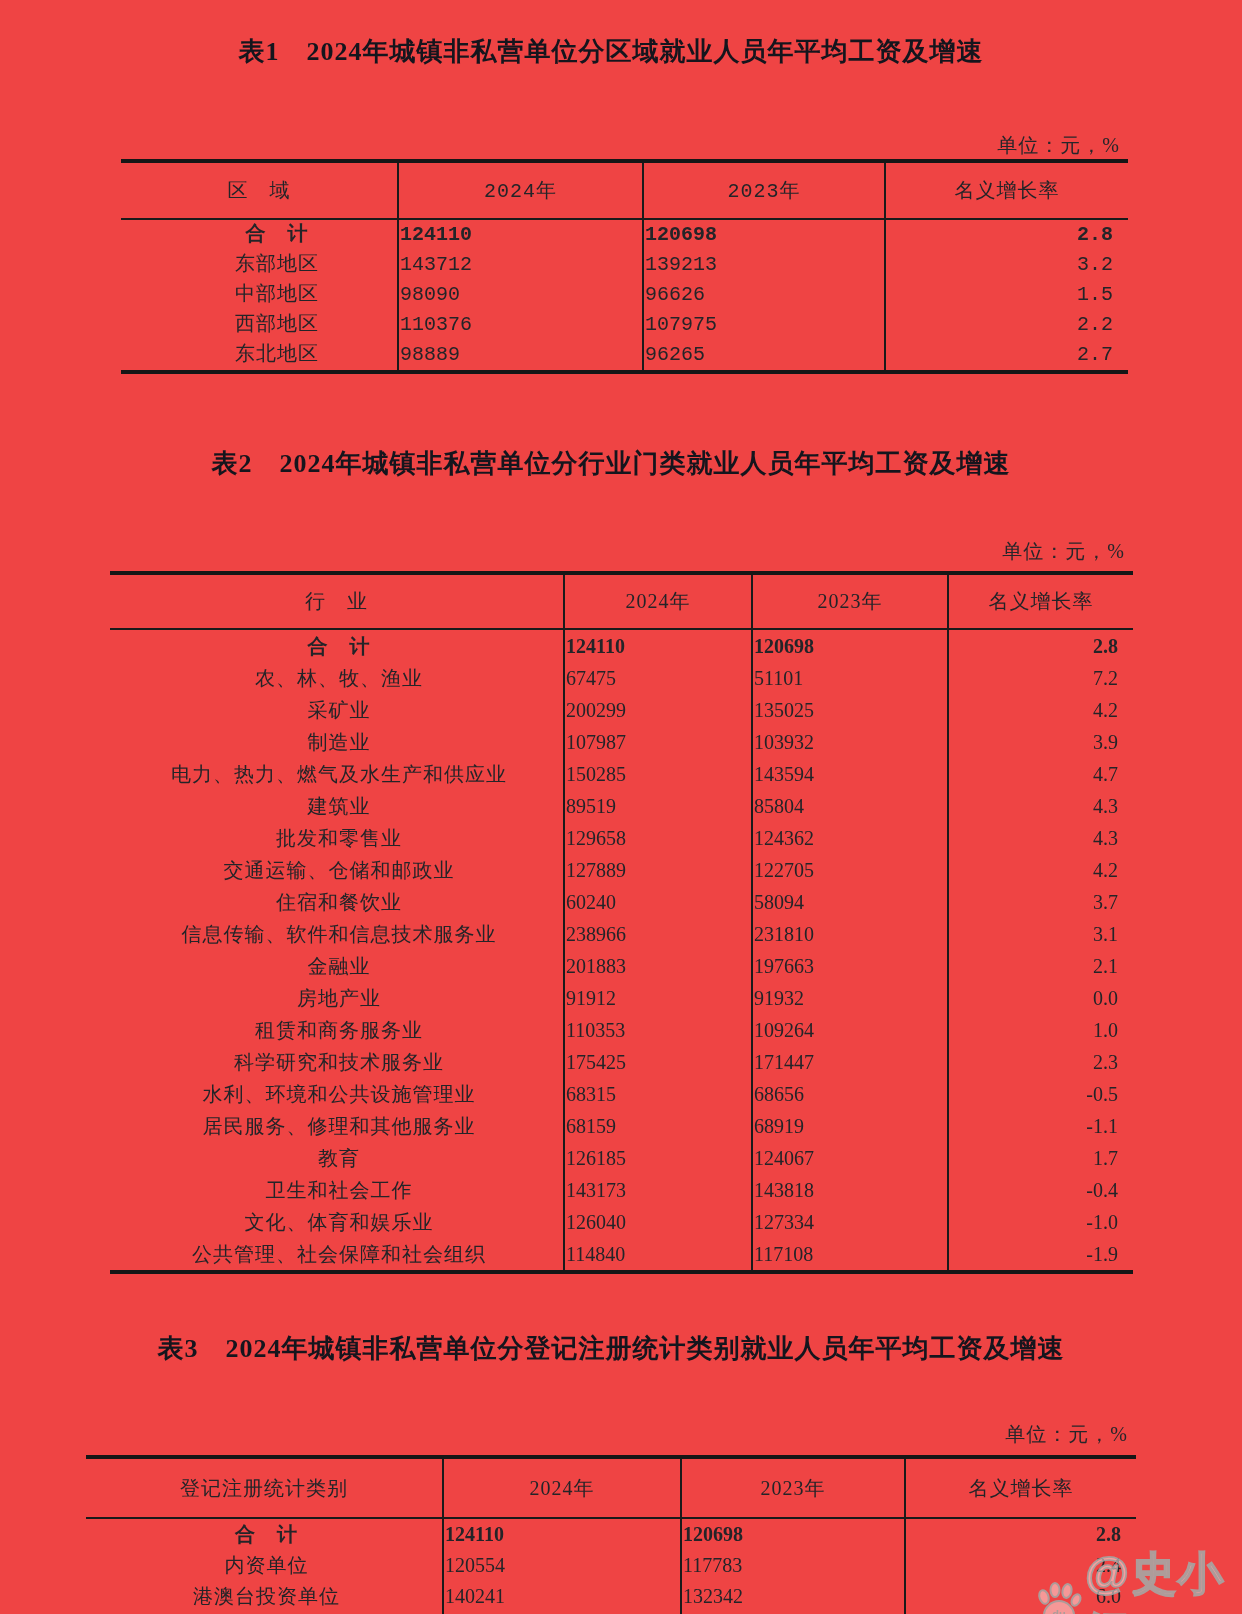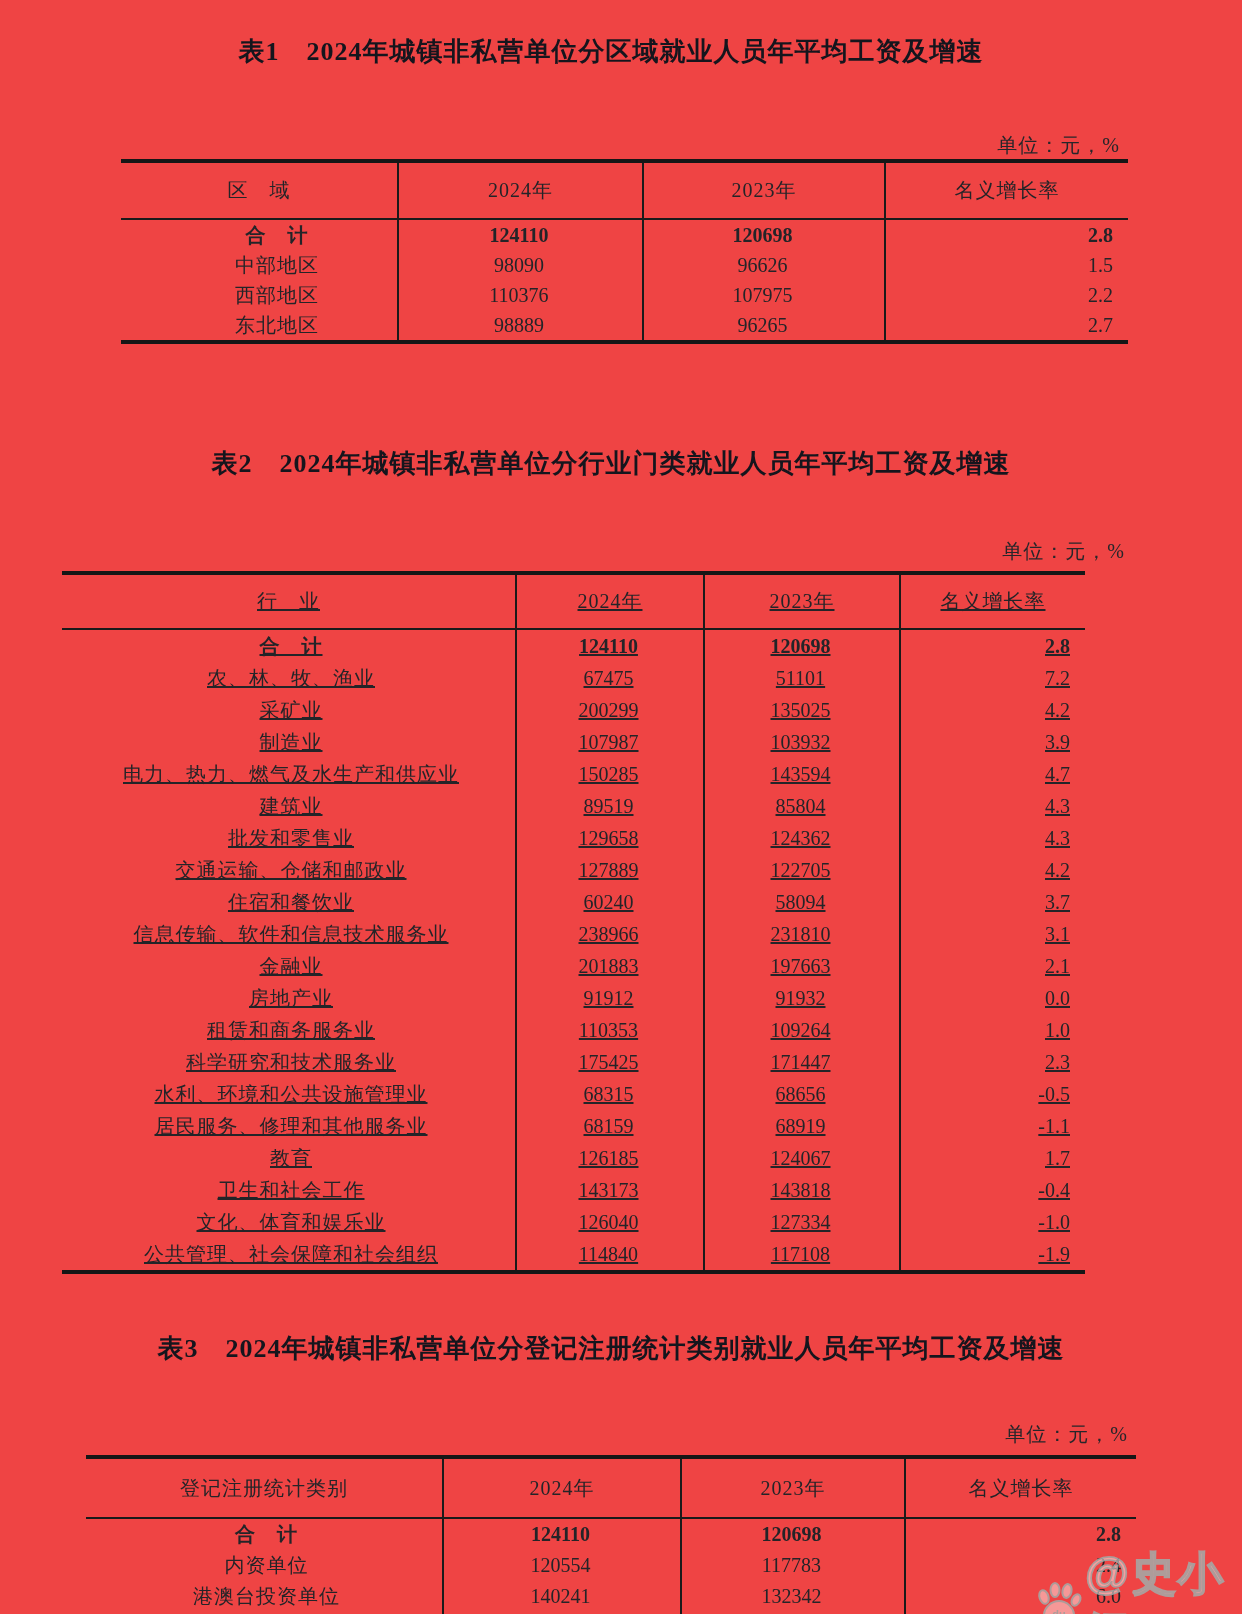--- a/index.html
+++ b/index.html
@@ -28,40 +28,40 @@
   }
   .block-1 .unit-note{margin:66px 0 2px 121px;width:1007px;}
   .block-2 .unit-note{margin:60px 0 8px 110px;width:1023px;}
   .block-3 .unit-note{margin:58px 0 9px 86px;width:1050px;}
   table.stat-table{
     border-collapse:collapse;table-layout:fixed;
     border-top:4px solid #161616;
     border-bottom:4px solid #161616;
     font-size:20px;color:#242428;
   }
-  table.t1{margin-left:121px;width:1007px;}
-  table.t2{margin-left:62px;width:1023px;text-decoration:underline;}
+  table.t1{margin-left:121px;width:1007px;font-family:Liberation Mono, monospace;}
+  table.t2{margin-left:110px;width:1023px;}
   table.t3{margin-left:86px;width:1050px;border-bottom:none;}
   .stat-table th{
     font-weight:normal;text-align:center;vertical-align:middle;
     border-bottom:2.5px solid #1a1a1a;
     font-size:20px;color:#242428;letter-spacing:1px;
   }
   .t1 th{height:53px;}
   .t2 th{height:51px;}
   .t3 th{height:56px;}
   .stat-table th + th, .stat-table td + td{border-left:2px solid #1a1a1a;}
   .stat-table td{vertical-align:middle;overflow:hidden;white-space:nowrap;}
   .t1 td{height:28px;line-height:28px;}
   .t2 td{height:30px;line-height:30px;}
   .t3 td{height:29px;line-height:29px;}
   .stat-table td:first-child{text-align:center;}
   .t1 td:first-child{padding-left:37px;letter-spacing:1px;}
   .t2 td:first-child,.t3 td:first-child{padding-left:6px;letter-spacing:1px;}
-  .stat-table td:nth-child(2),.stat-table td:nth-child(3){text-align:center;padding-right:4px;}
+  .stat-table td:nth-child(2),.stat-table td:nth-child(3){text-align:left;padding-right:4px;}
   .stat-table td:nth-child(4){text-align:right;padding-right:15px;}
   tr.bold-row td{font-weight:bold;}
   
   .watermark{
     position:absolute;left:1034px;top:1544px;z-index:6;
     display:flex;align-items:center;gap:1px;opacity:0.9;
   }
   .watermark-text{
     font-family:"Liberation Sans","DejaVu Sans",sans-serif;
     font-size:45px;font-weight:bold;letter-spacing:2px;
@@ -94,20 +94,26 @@
         </tr>
       </thead>
       <tbody>
           <tr class="bold-row">
             <td>合　计</td>
             <td>124110</td>
             <td>120698</td>
             <td>2.8</td>
           </tr>
           <tr>
+            <td>东部地区</td>
+            <td>143712</td>
+            <td>139213</td>
+            <td>3.2</td>
+          </tr>
+          <tr>
             <td>中部地区</td>
             <td>98090</td>
             <td>96626</td>
             <td>1.5</td>
           </tr>
           <tr>
             <td>西部地区</td>
             <td>110376</td>
             <td>107975</td>
             <td>2.2</td>

